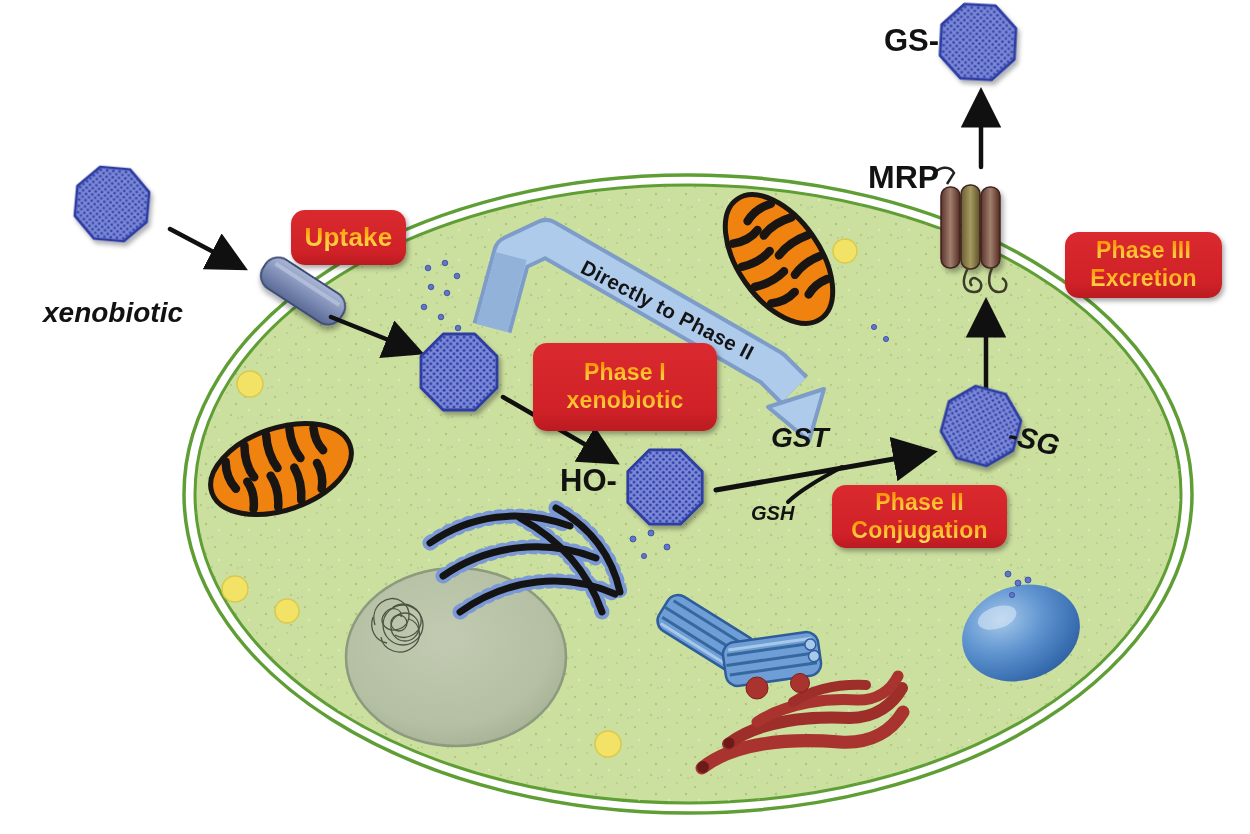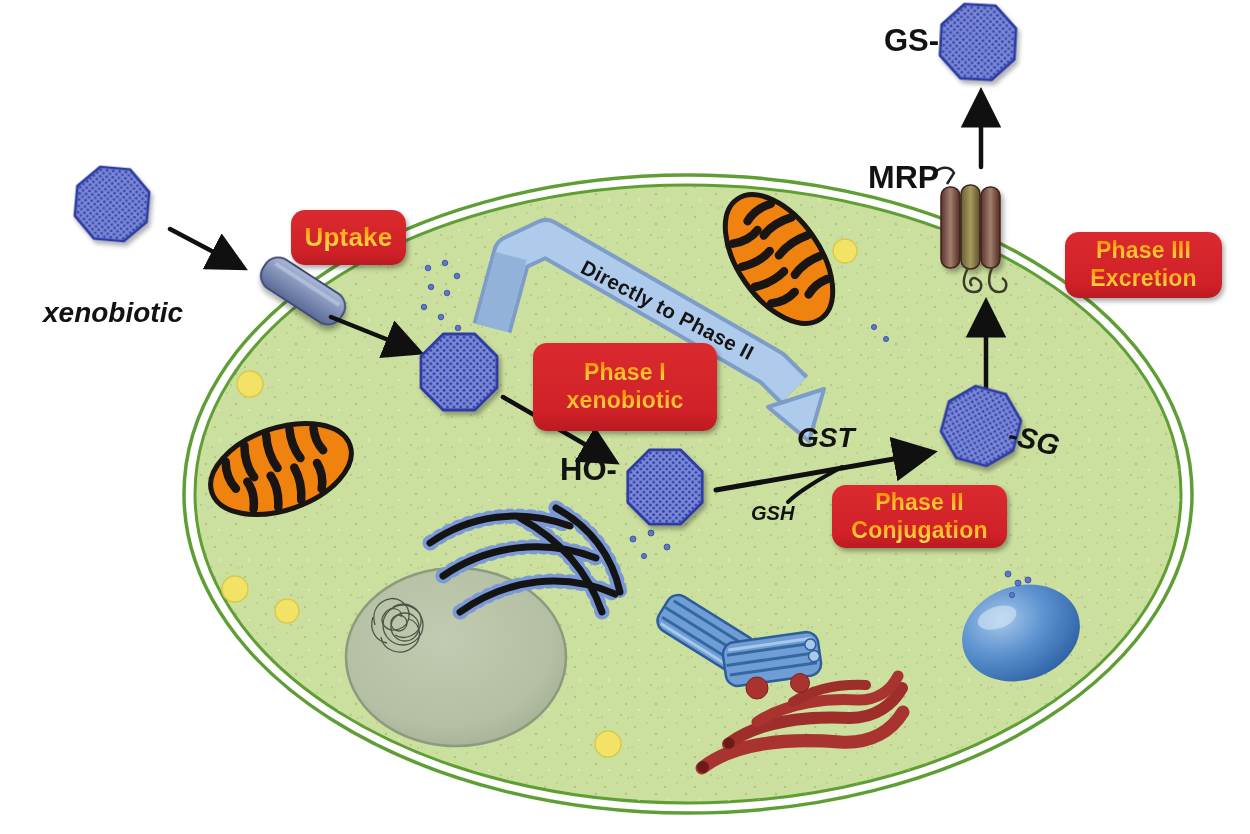--- a/index.html
+++ b/index.html
@@ -260,23 +260,23 @@
 
   <use href="#oct" transform="translate(112,204) rotate(5) scale(0.9)" filter="url(#ds)"></use>
   <use href="#oct" transform="translate(459,372) scale(0.95)" filter="url(#ds)"></use>
   <use href="#oct" transform="translate(665,487) scale(0.93)" filter="url(#ds)"></use>
   <use href="#oct" transform="translate(981,426) rotate(15) scale(0.93)" filter="url(#ds)"></use>
   <use href="#oct" transform="translate(978,42) rotate(3) scale(0.93)" filter="url(#ds)"></use>
 </svg>
 
 <div class="lbl it" style="left:32px; top:258px; width:162px; text-align:center; font-size:28px; font-weight:700;margin-top:39px;">xenobiotic</div>
 
-<div class="lbl bd" style="left:560px; top:452px; font-size:31px;">HO-</div>
-
-<div class="lbl bd it" style="left:797px; top:422px; font-size:28px;">GST</div>
+<div class="lbl bd" style="left:560px; top:463px; font-size:31px;">HO-</div>
+
+<div class="lbl bd it" style="left:771px; top:422px; font-size:28px;">GST</div>
 
 <div class="lbl bd it" style="left:751px; top:502px; font-size:20px;">GSH</div>
 
 <div class="lbl bd it" style="left:1008px; top:424px; font-size:29px; transform:rotate(14deg);">-SG</div>
 
 <div class="lbl bd" style="left:868px; top:159px; font-size:32px;">MRP</div>
 
 <div class="lbl bd" style="left:884px; top:16px; font-size:31px;margin-top:7px;">GS-</div>
 
 <div class="flow-lbl" style="left:578px; top:250px; width:214px; font-size:20.5px; transform:rotate(27.5deg);">Directly to Phase II</div>

